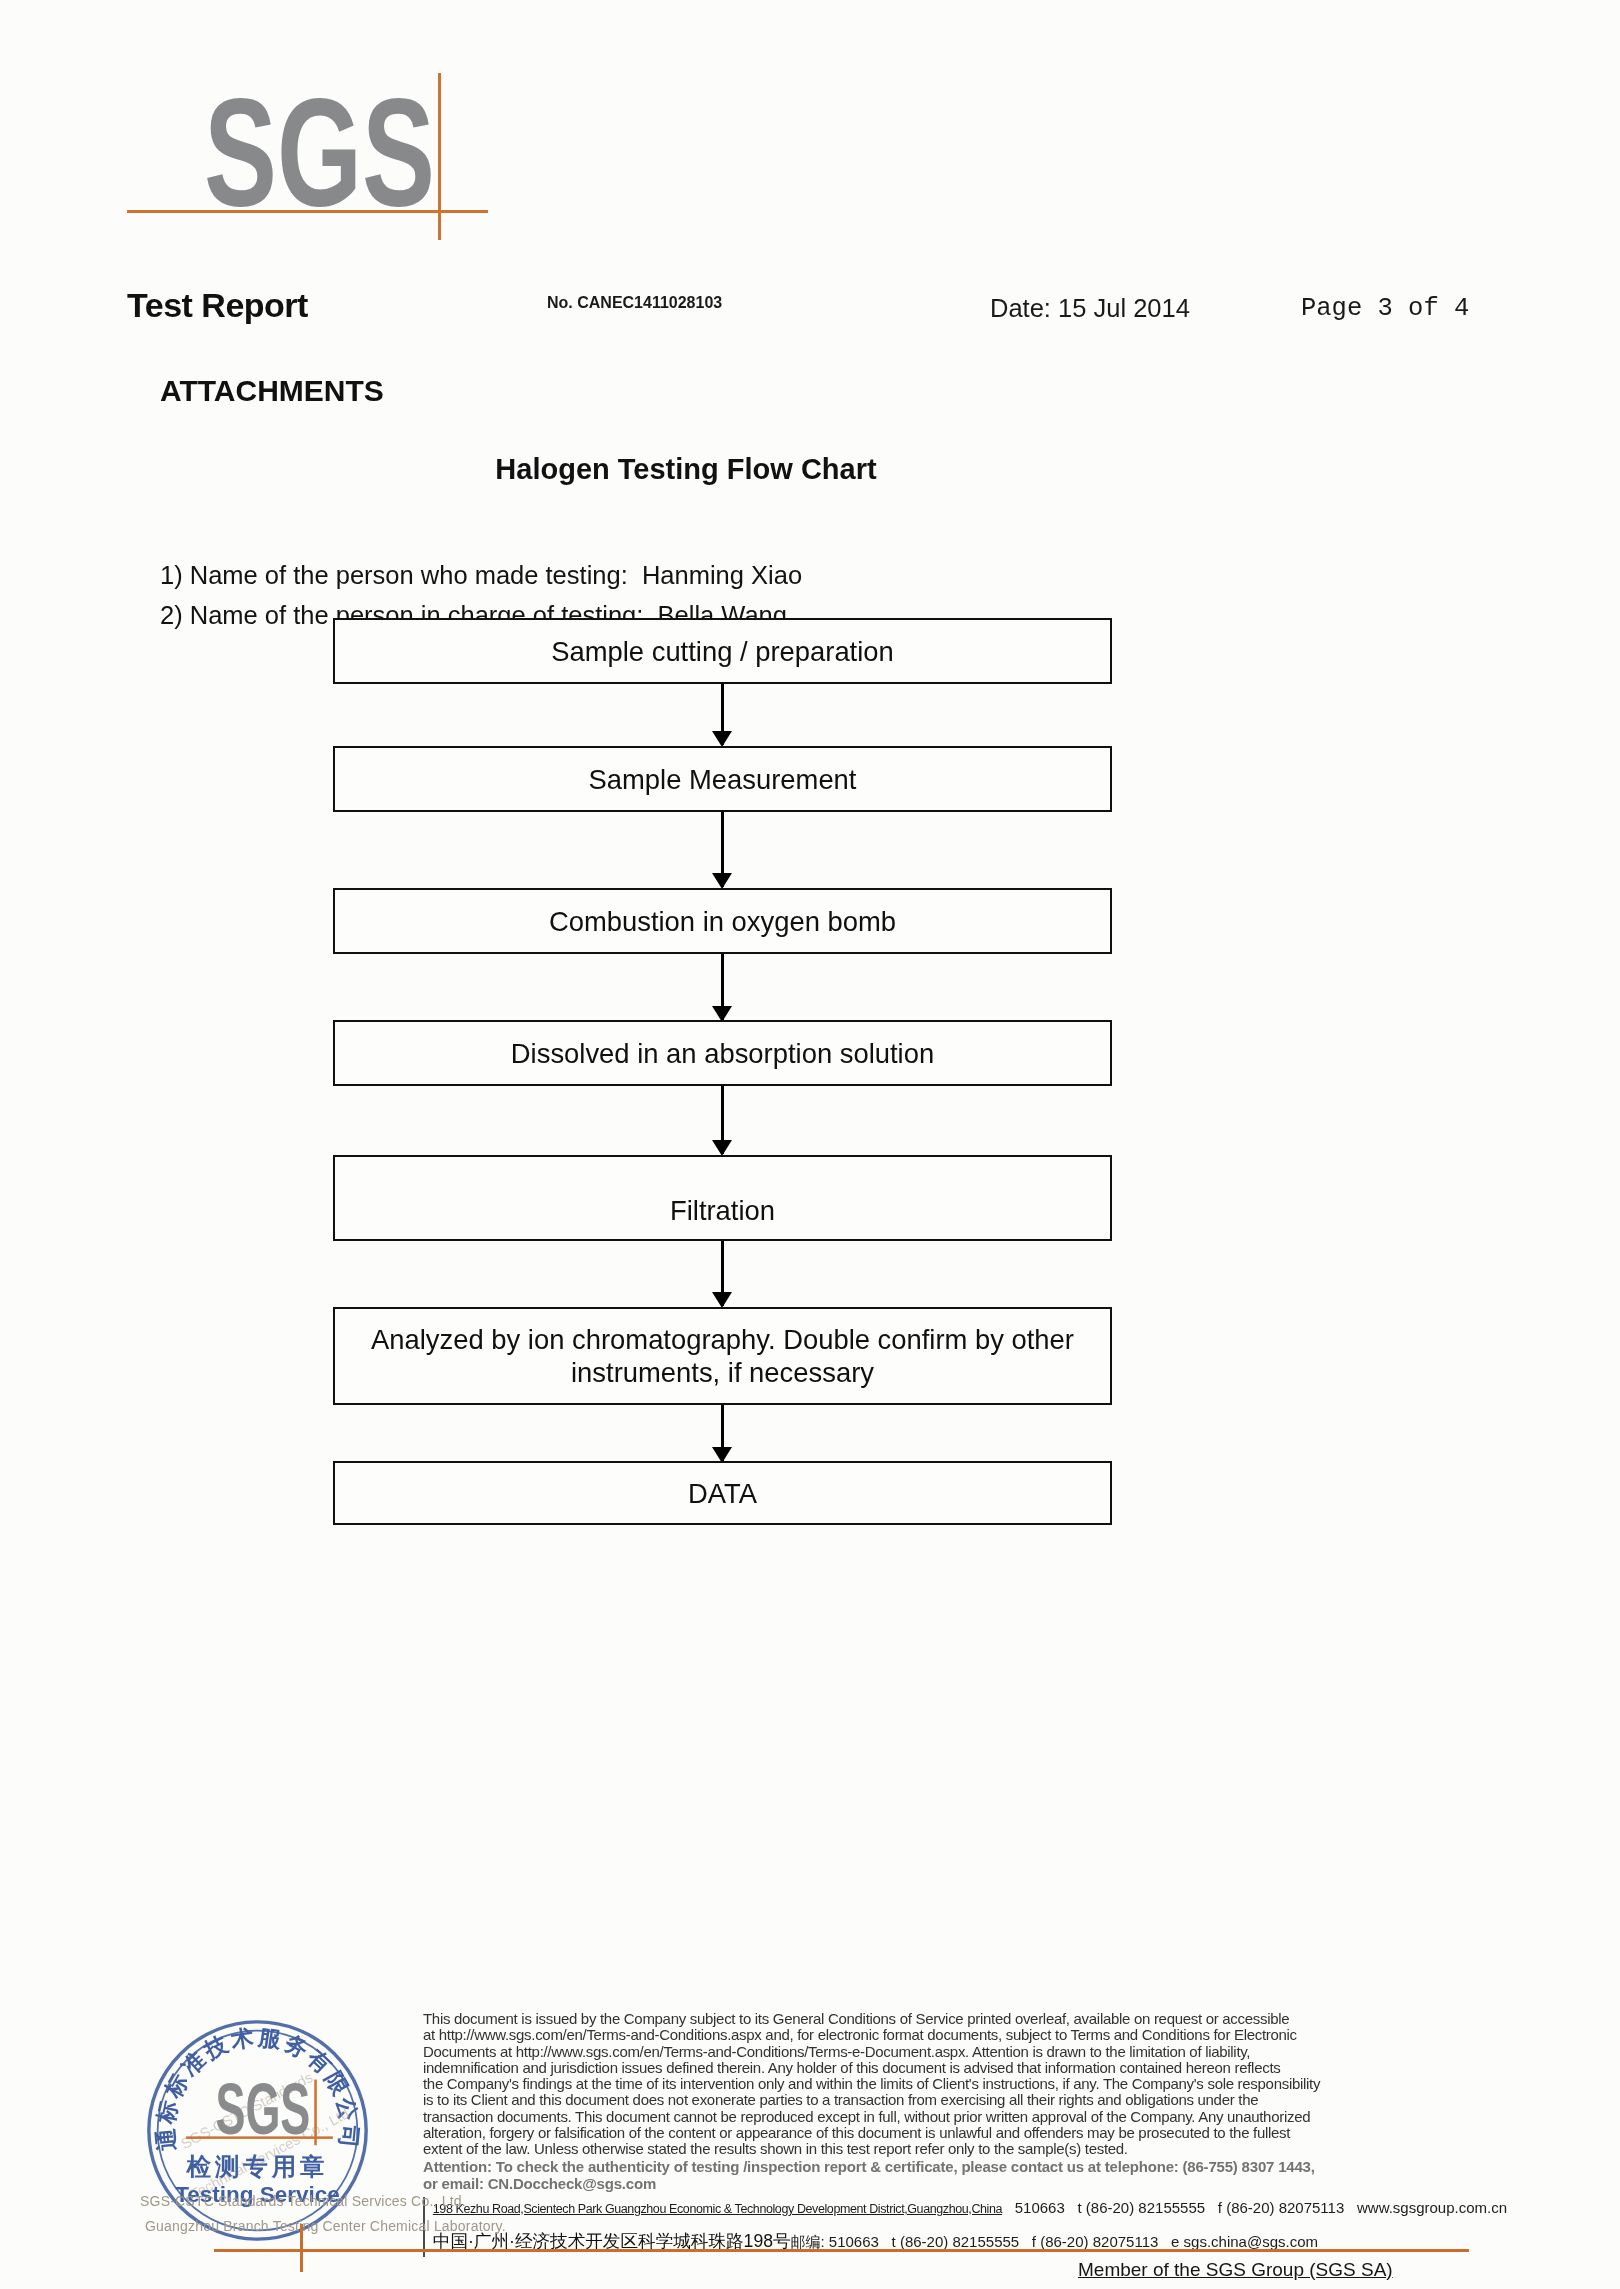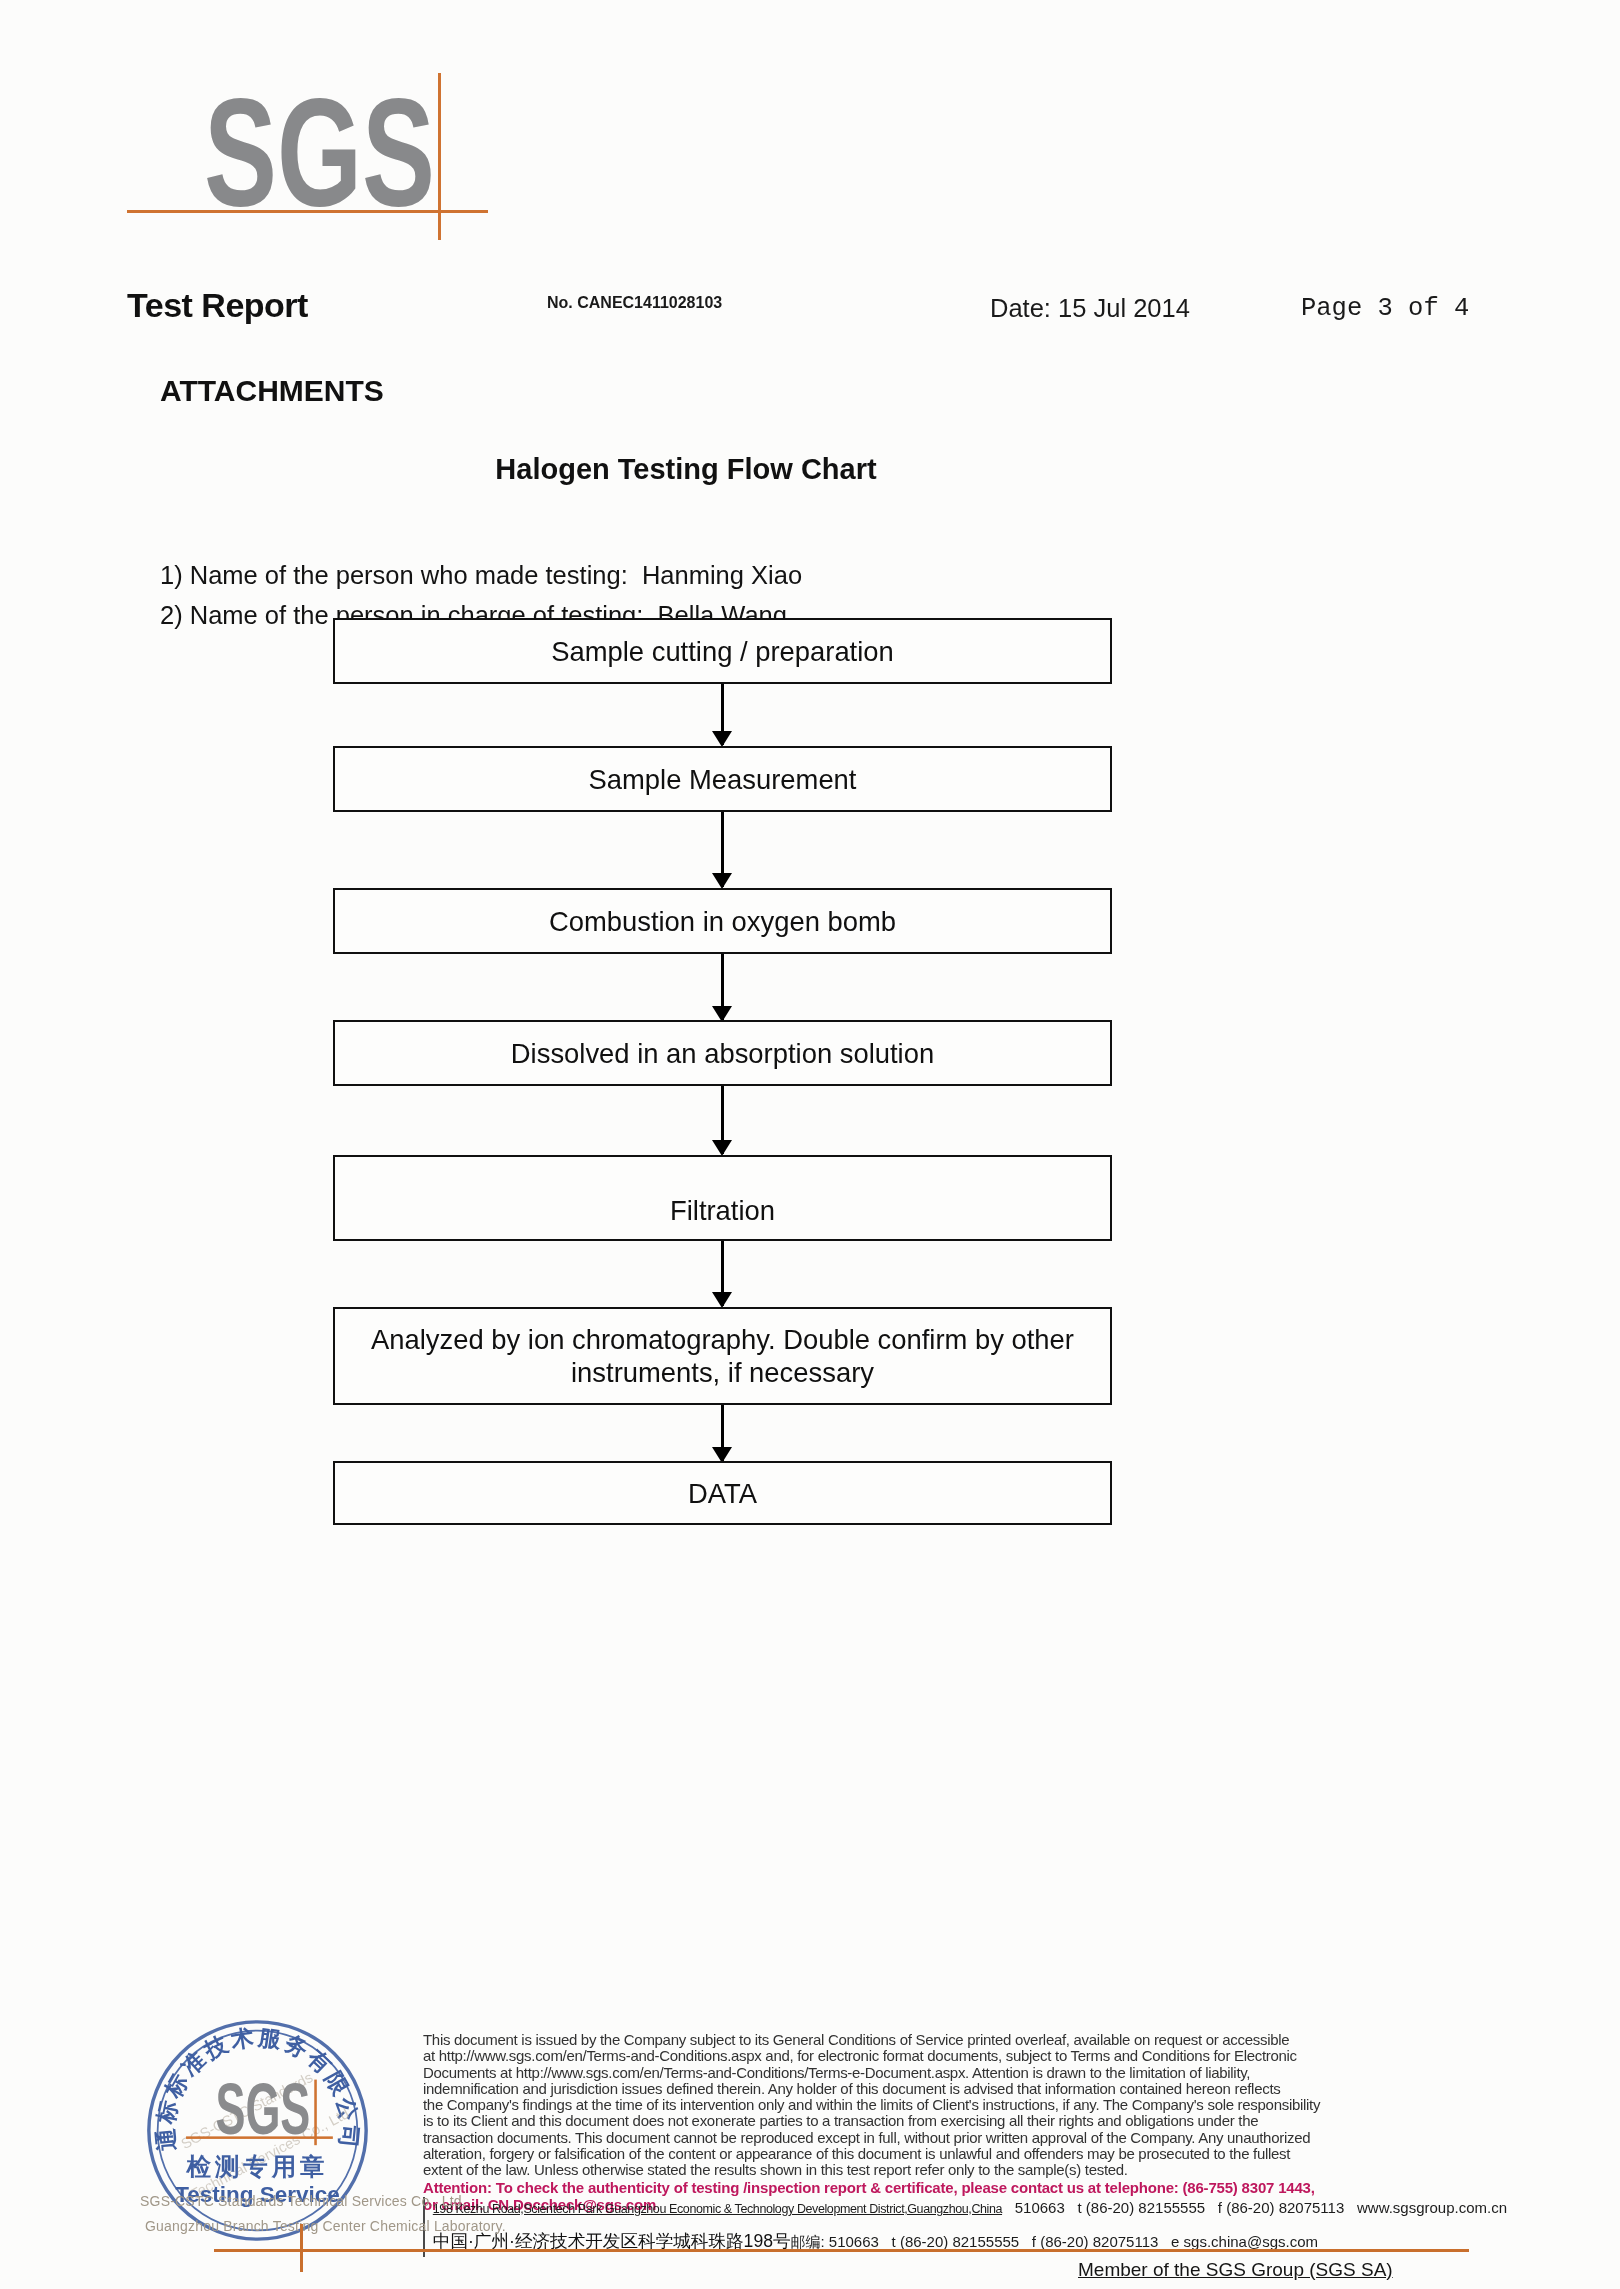--- a/index.html
+++ b/index.html
@@ -47,23 +47,23 @@
     border:10.8px solid transparent;border-bottom:0;border-top:16.7px solid #000;
   }
   .ar-1{top:684px;height:61px;}
   .ar-2{top:812px;height:75px;}
   .ar-3{top:954px;height:66px;}
   .ar-4{top:1086px;height:68px;}
   .ar-5{top:1241px;height:65px;}
   .ar-6{top:1405px;height:56px;}
 
   
-  .legal{left:423px;top:2011px;width:1019px;margin-top:21px;}
+  .legal{left:423px;top:2011px;width:1019px;}
   .legal-line{font-size:15px;line-height:16.3px;white-space:nowrap;color:#323232;letter-spacing:-0.3px;}
-  .attention-line{font-size:15px;line-height:17px;white-space:nowrap;color:#be185d;font-weight:bold;letter-spacing:-0.2px;}
+  .attention-line{font-size:15px;line-height:17px;white-space:nowrap;color:#737373;font-weight:bold;letter-spacing:-0.2px;}
 
   .stamp-svg{left:142px;top:2015px;width:231px;height:231px;z-index:2;}
   .company-line{z-index:3;color:#a09788;font-size:14px;letter-spacing:0.2px;white-space:nowrap;}
   .company-1{left:140px;top:2193px;}
   .company-2{left:145px;top:2218px;}
 
   .addr-block{
     left:423px;top:2197px;width:1049px;border-left:2.5px solid #4a4a4a;
     padding:2px 0 3.9px 7.8px;box-sizing:border-box;
   }

